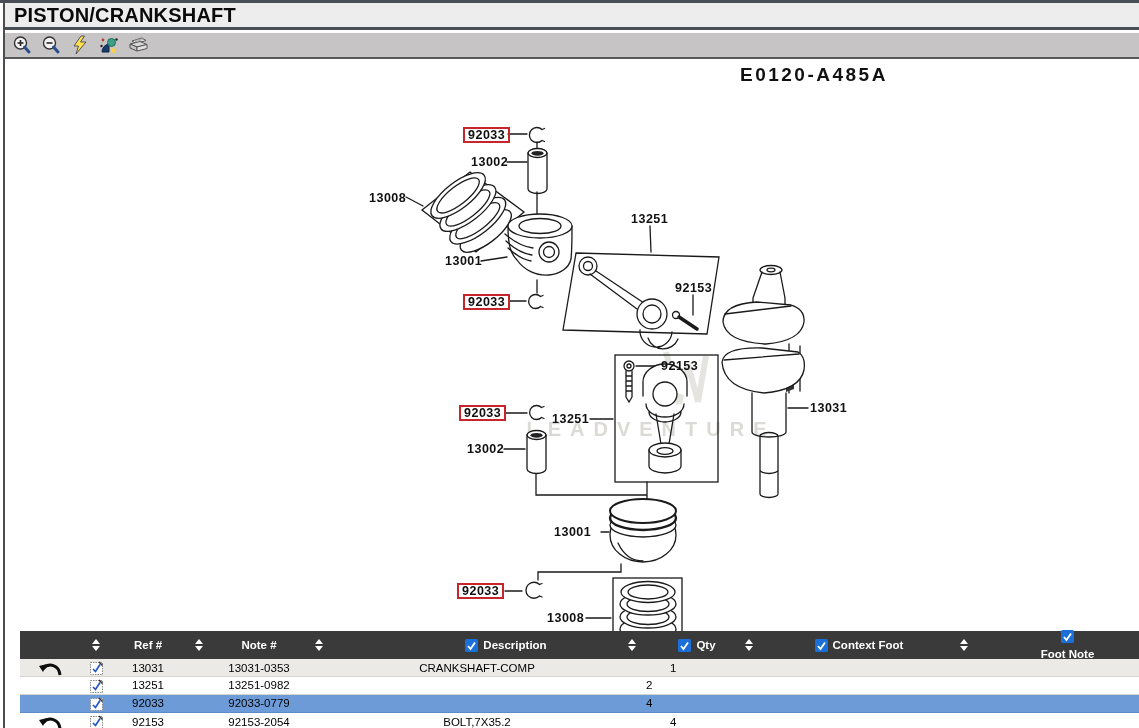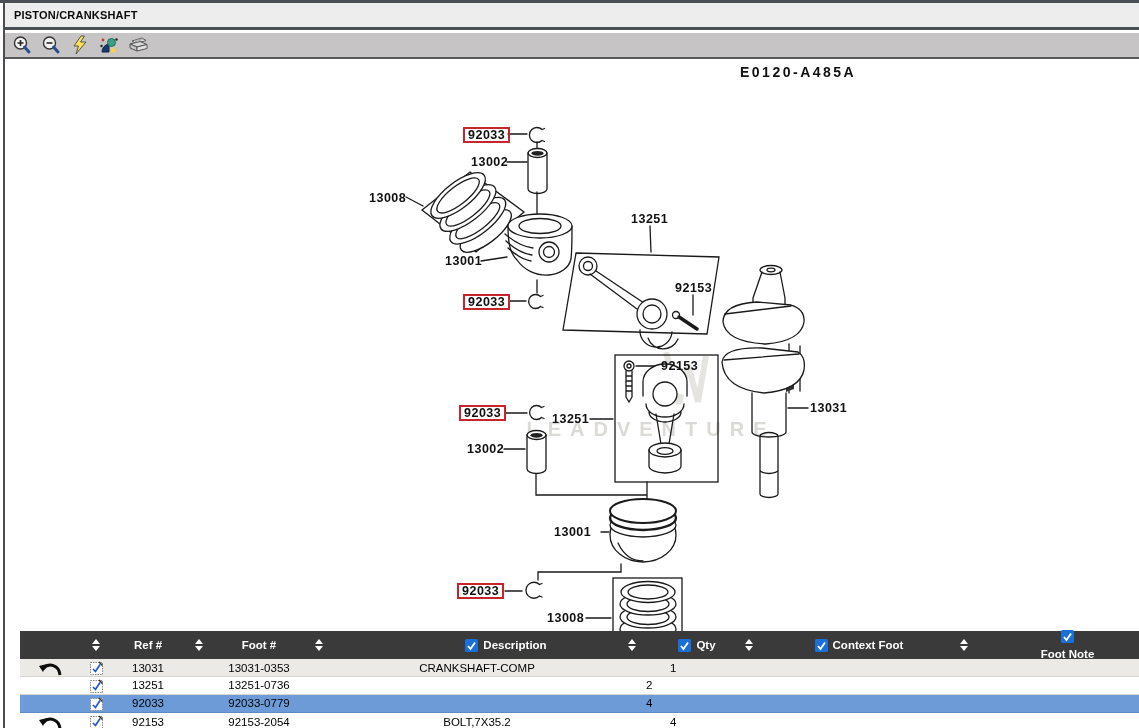--- a/index.html
+++ b/index.html
@@ -6,30 +6,30 @@
   html,body { width:1139px; height:728px; overflow:hidden; background:#fff;
               font-family:"Liberation Sans", sans-serif; }
   #app { position:relative; width:1139px; height:728px; background:#fff; }
 
   
   .top-edge  { position:absolute; left:0; top:0; width:1139px; height:3px; background:#4a4f55; }
   .left-edge { position:absolute; left:3px; top:0; width:2px; height:728px; background:#4b4d50; z-index:40; }
 
   .titlebar { position:absolute; left:5px; right:0; top:3px; height:27px; background:#ecedec;
               border-bottom:3px solid #4a4f55; display:flex; align-items:center; padding-left:9px; }
-  .titlebar .t { font-size:11px; font-weight:bold; color:#0a0a0a; letter-spacing:.2px; }
+  .titlebar .t { font-size:20px; font-weight:bold; color:#0a0a0a; letter-spacing:.2px; }
 
   .toolbar { position:absolute; left:5px; right:0; top:33px; height:26px; background:#c6c4c5;
              border-bottom:2px solid #57585a; display:flex; align-items:center; gap:7px; padding-left:6px; }
   .tbtn { width:22px; height:22px; display:flex; align-items:center; justify-content:center; cursor:pointer; }
 
   
   .diagram { position:absolute; left:5px; right:0; top:61px; height:570px; background:#fff; overflow:hidden; }
   .dwg { position:absolute; left:-5px; top:-61px; z-index:2; }
-  .code { position:absolute; left:735px; top:3px; z-index:3; font-size:14px; font-weight:bold;
+  .code { position:absolute; left:735px; top:3px; z-index:3; font-size:19px; font-weight:bold;
           letter-spacing:2.5px; color:#111; }
   .plabel { position:absolute; z-index:3; font-size:12.5px; font-weight:bold; letter-spacing:.5px;
             color:#101010; line-height:14px; cursor:pointer; }
   .plabel.boxed { border:2px solid #c8242b; padding:0 3px; line-height:12px; }
   .wm { position:absolute; left:512px; top:287px; z-index:1; width:268px; text-align:center; }
   .wm .flame { margin-left:70px; }
   .wm .wtxt { margin-top:4px; font-size:20px; font-weight:bold; letter-spacing:9px; color:#dcdad6; }
 
   
   .ptable { position:absolute; left:20px; top:631px; width:1131px; height:97px; background:#7f1d1d; z-index:10; }
@@ -236,21 +236,21 @@
       <div class="td">
           <span>Ref #</span>
         </div>
       <div class="td">
           <span class="sorts">
             <i class="up"></i>
             <i class="dn"></i>
           </span>
         </div>
       <div class="td">
-          <span>Foot #</span>
+          <span>Note #</span>
         </div>
       <div class="td">
           <span class="sorts">
             <i class="up"></i>
             <i class="dn"></i>
           </span>
         </div>
       <div class="td hdesc">
         <svg width="13" height="13">
             <rect width="13" height="13" rx="1.5" fill="#1b6fd9"></rect>
@@ -330,21 +330,21 @@
       <div class="td"></div>
       <div class="td">
         <svg width="15" height="16">
             <rect x="1.5" y="2.5" width="12" height="12" fill="#fff" stroke="#8a8a8a" stroke-dasharray="1.5 1"></rect>
             <path d="M4 9 L6.5 11.5 L11 4.5" stroke="#2255cc" stroke-width="1.7" fill="none"></path>
             <path d="M10 2 L13.5 5.5" stroke="#333" stroke-width="1.5"></path>
           </svg>
       </div>
       <div class="td">13251</div>
       <div class="td"></div>
-      <div class="td">13251-0736</div>
+      <div class="td">13251-0982</div>
       <div class="td"></div>
       <div class="td"></div>
       <div class="td qty">2</div>
       <div class="td"></div>
       <div class="td"></div>
       <div class="td"></div>
       <div class="td"></div>
     </div>
 
     <div class="tr rrow selected">

